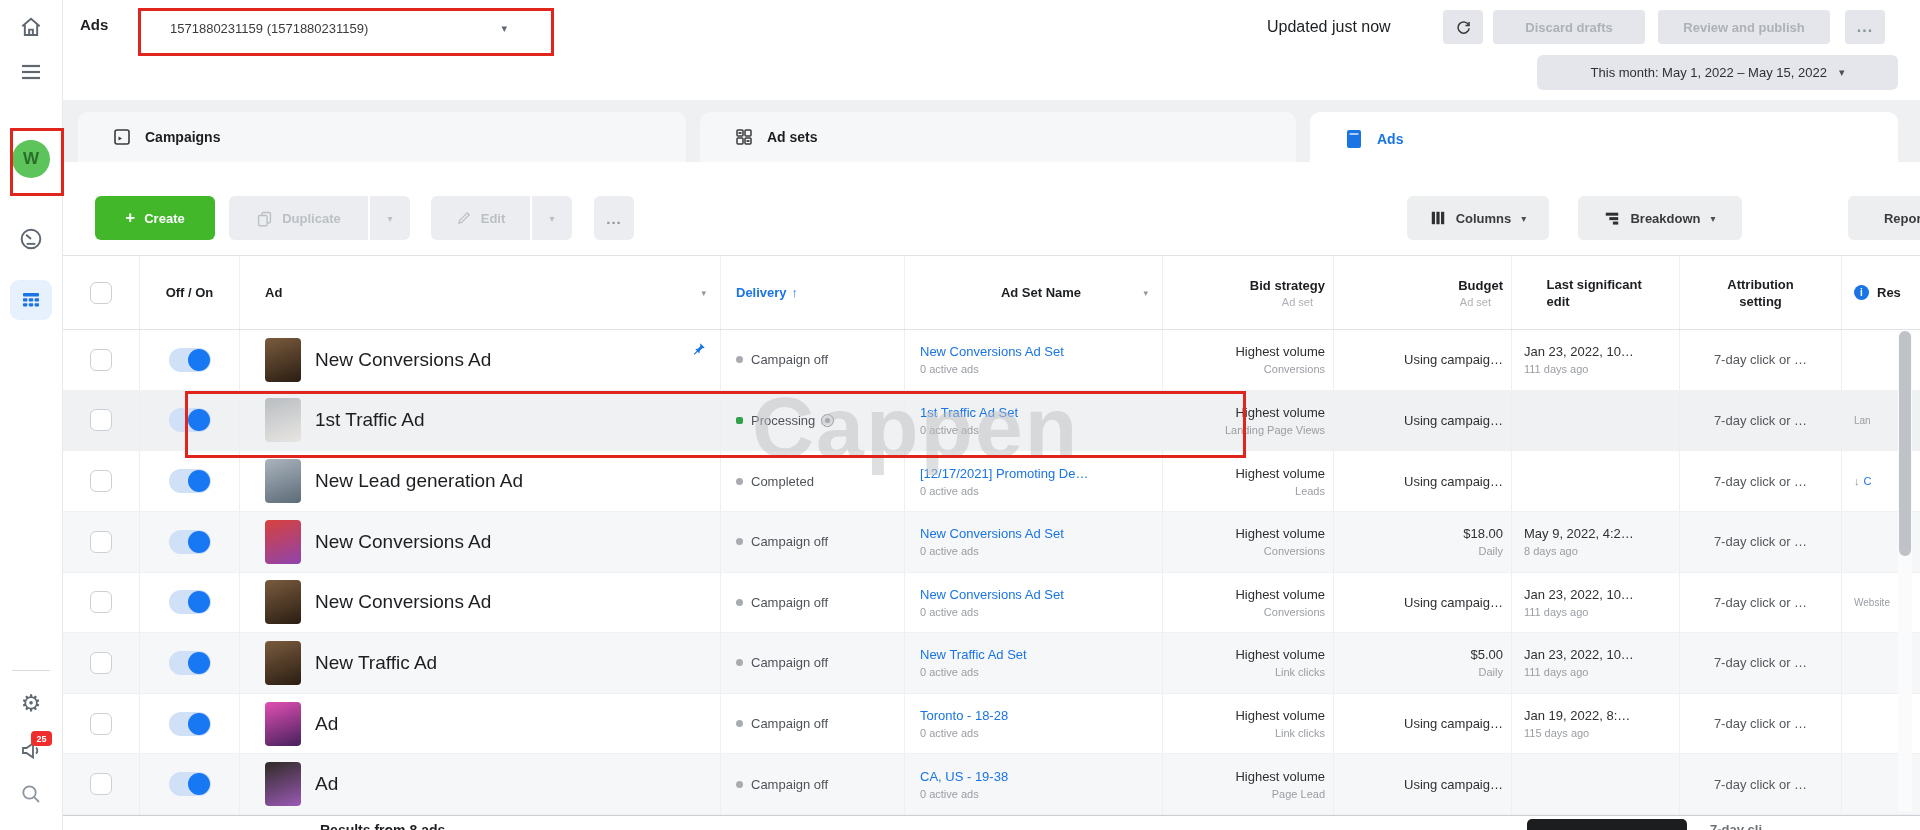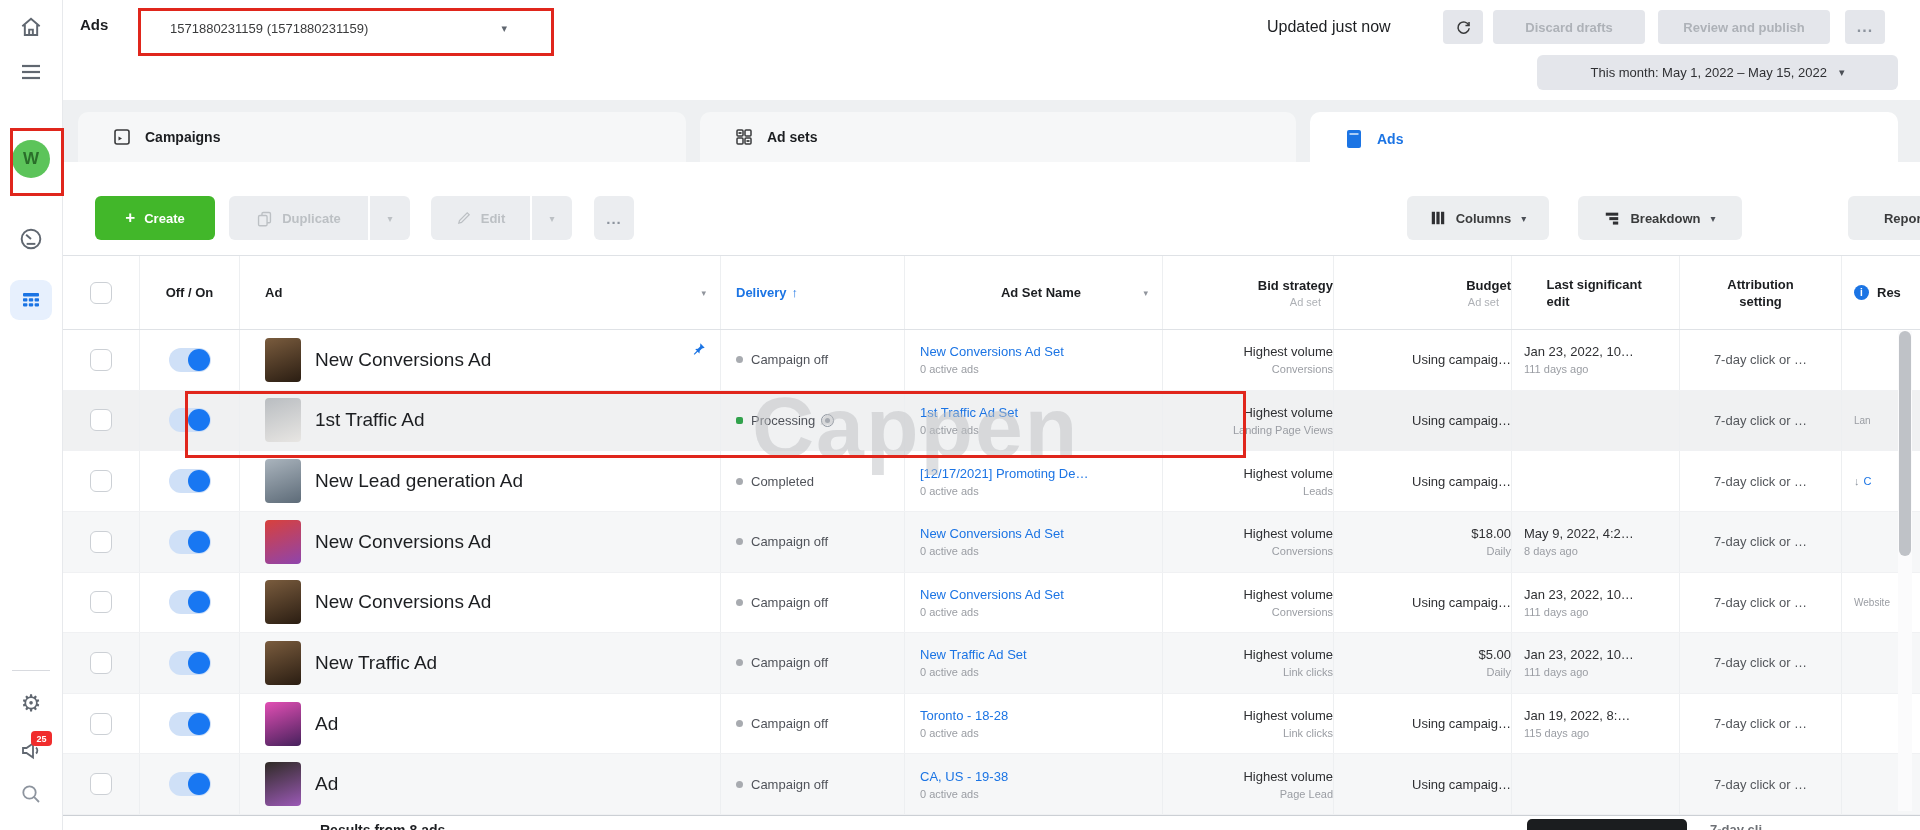--- a/index.html
+++ b/index.html
@@ -116,21 +116,21 @@
   .pin{position:absolute;right:14px;top:12px}
   .c3{display:flex;align-items:center;padding-left:15px}
   .dot{width:7px;height:7px;border-radius:50%;background:#a8abb0;margin-right:8px;flex:none}
   .dot.green{background:#31a24c;border-radius:2px}
   .dtext{font-size:13px;color:#50535a}
   .dinfo{width:11px;height:11px;border:1.5px solid #8d949e;border-radius:50%;margin-left:6px;position:relative;flex:none}
   .dinfo::after{content:"";position:absolute;left:3px;top:3px;width:5px;height:5px;border-radius:50%;background:#8d949e}
   .c4{display:flex;flex-direction:column;justify-content:center;padding-left:15px}
   .adsetlink{font-size:13px;color:#1b74e4;text-decoration:none;cursor:pointer}
   .sub{font-size:11px;color:#9a9da3;margin-top:4px}
-  .c5,.c6{display:flex;flex-direction:column;justify-content:center;align-items:flex-end;padding-right:0}
+  .c5,.c6{display:flex;flex-direction:column;justify-content:center;align-items:flex-end;padding-right:8px}
   .cmain{font-size:13px;color:#2f3033}
   .c7{display:flex;flex-direction:column;justify-content:center;padding-left:12px}
   .c8{display:flex;align-items:center;justify-content:center}
   .c8 .cmain{color:#54575c}
   .c9{display:flex;align-items:center;padding-left:12px}
   .res-dl{font-size:11px;color:#8d949e;margin-right:4px;display:none}
   .res-text{font-size:10px;color:#9a9da3}
   .res-text.blue{color:#1b74e4;font-size:11px}
 
   

